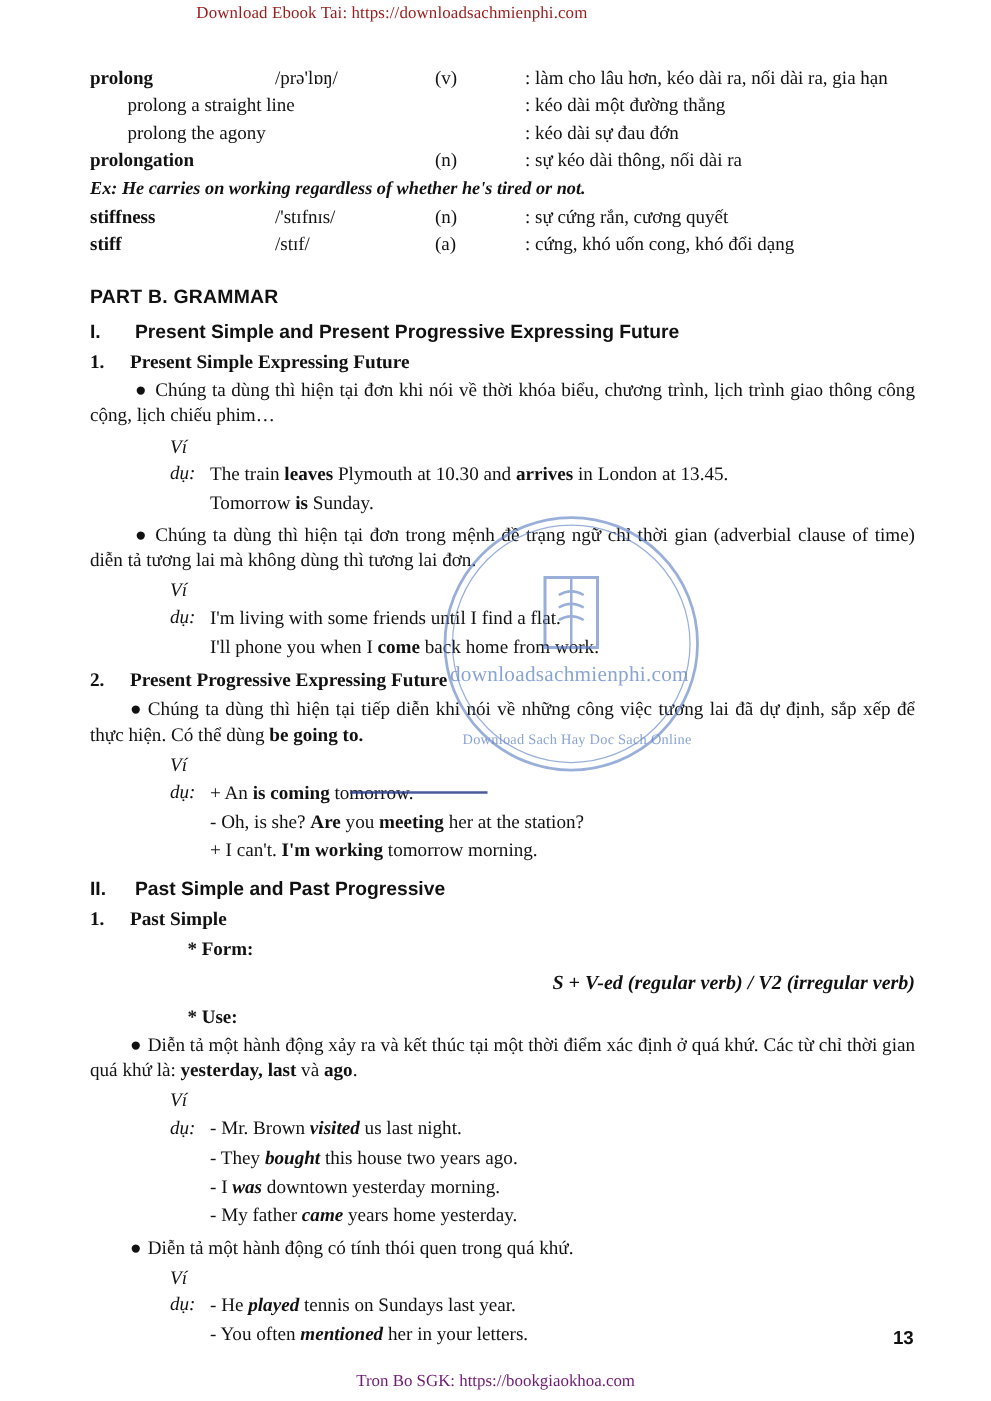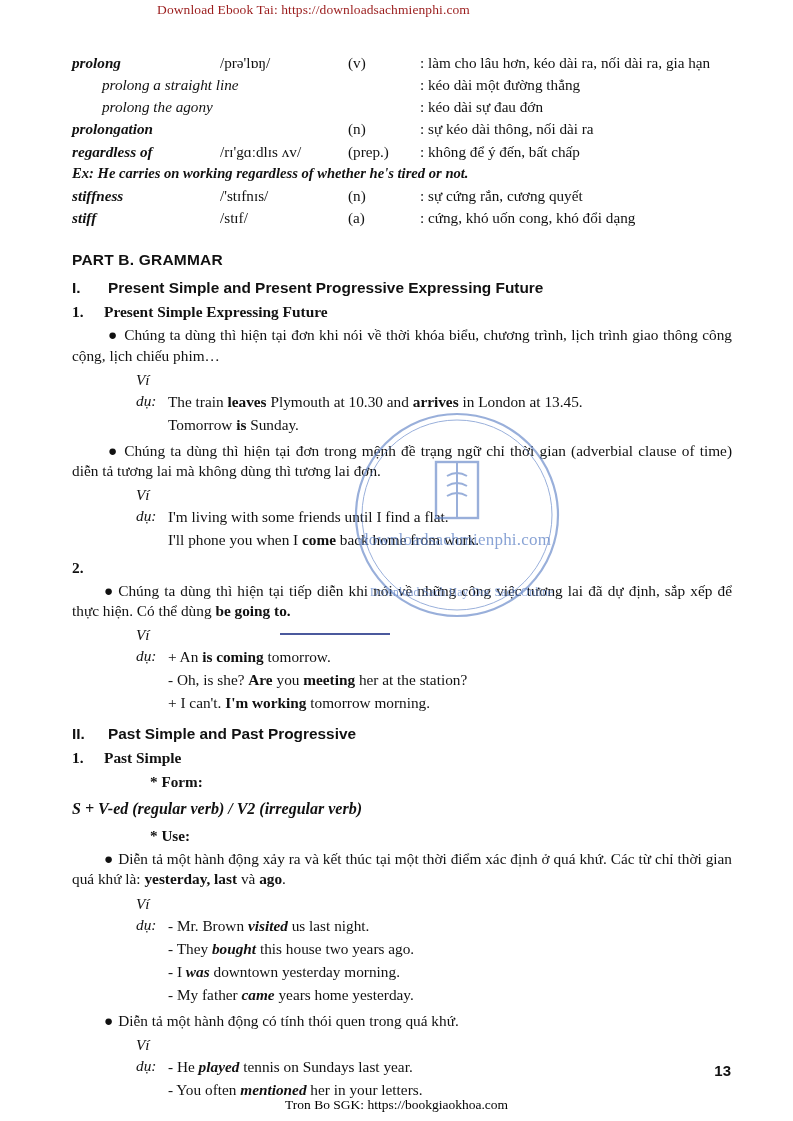--- a/index.html
+++ b/index.html
@@ -32,41 +32,41 @@
     letter-spacing: 0.1px;
   }
   .bottombanner {
     position: absolute;
     bottom: 8px;
     left: 0;
     width: 793px;
     text-align: center;
     font-family: "Liberation Serif", serif;
     font-size: 13.5px;
-    color: #000000;
+    color: #701a75;
   }
   .content {
     position: absolute;
     top: 52px;
     left: 72px;
     width: 660px;
   }
 
   
   .vocab {
     width: 660px;
     border-collapse: collapse;
     font-size: 15.2px;
   }
   .vocab td {
     vertical-align: top;
     padding: 1px 0 2px 0;
     line-height: 1.26;
   }
-  .c-word   { width: 148px; font-weight: bold; font-style: italic; }
+  .c-word   { width: 148px; font-weight: bold; }
   .c-word.sub { font-weight: normal; padding-left: 30px; }
   .c-ipa    { width: 128px; }
   .c-pos    { width: 72px; text-align: left; }
   .c-mean   { }
   .ex-row td {
     padding-top: 1px;
     padding-bottom: 3px;
   }
   .ex-line {
     padding-left: 62px;
@@ -105,21 +105,21 @@
   .sub-head .num {
     width: 32px;
     flex: 0 0 32px;
   }
   .star-head {
     font-weight: bold;
     font-size: 15.2px;
     margin: 6px 0 4px 78px;
   }
   .formula {
-    text-align: left;
+    text-align: right;
     font-style: italic;
     font-weight: bold;
     font-size: 16px;
     margin: 9px 0 9px 0;
   }
 
   
   p.body {
     font-size: 15.3px;
     line-height: 1.32;
@@ -231,26 +231,20 @@
         <tr>
           <td class="c-word sub" colspan="3">prolong the agony</td>
           <td class="c-mean">: kéo dài sự đau đớn</td>
         </tr>
         <tr>
           <td class="c-word">prolongation</td>
           <td class="c-ipa"></td>
           <td class="c-pos">(n)</td>
           <td class="c-mean">: sự kéo dài thông, nối dài ra</td>
         </tr>
-        <tr>
-          <td class="c-word">regardless of</td>
-          <td class="c-ipa">/rɪ'gɑːdlɪs ʌv/</td>
-          <td class="c-pos">(prep.)</td>
-          <td class="c-mean">: không để ý đến, bất chấp</td>
-        </tr>
         <tr class="ex-row">
           <td colspan="4" class="ex-line">Ex: He carries on working regardless of whether he's tired or not.</td>
         </tr>
         <tr>
           <td class="c-word">stiffness</td>
           <td class="c-ipa">/'stɪfnɪs/</td>
           <td class="c-pos">(n)</td>
           <td class="c-mean">: sự cứng rắn, cương quyết</td>
         </tr>
         <tr>
@@ -293,20 +287,21 @@
     <div class="ex-block">
       <div class="ex-label">Ví dụ:</div>
       <div class="ex-body">
         <div>I'm living with some friends until I find a flat.</div>
         <div><span>I'll phone you when I </span><b>come</b><span> back home from work.</span></div>
       </div>
     </div>
 
     <div class="sub-head">
       <span class="num">2.</span>
+      <span>Present Progressive Expressing Future</span>
     </div>
 
     <p class="body bullet">
       <span class="bullet-mark tight">●</span><span>Chúng ta dùng thì hiện tại tiếp diễn khi nói về những công việc tương lai đã dự định, sắp xếp để thực hiện. Có thể dùng </span><b>be going to.</b>
     </p>
 
     <div class="ex-block">
       <div class="ex-label">Ví dụ:</div>
       <div class="ex-body">
         <div><span>+ An </span><b>is coming</b><span> tomorrow.</span></div>

